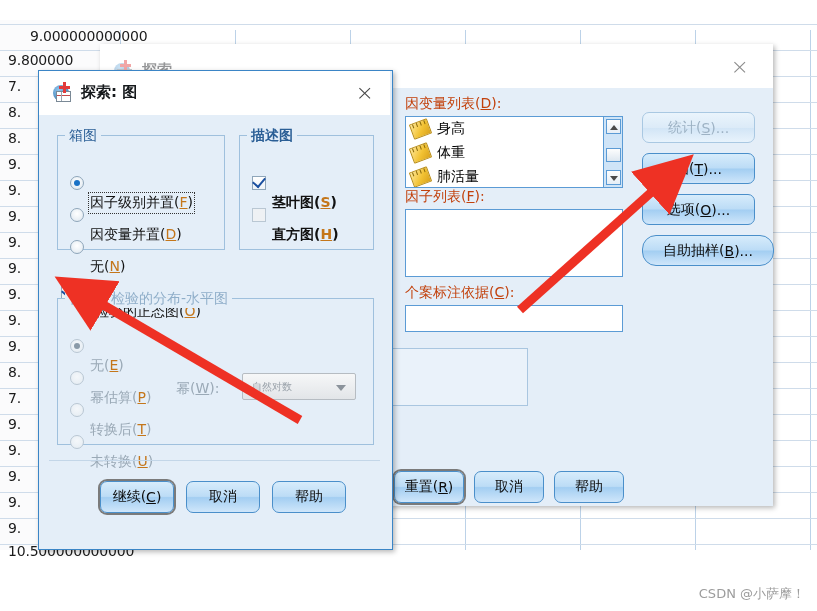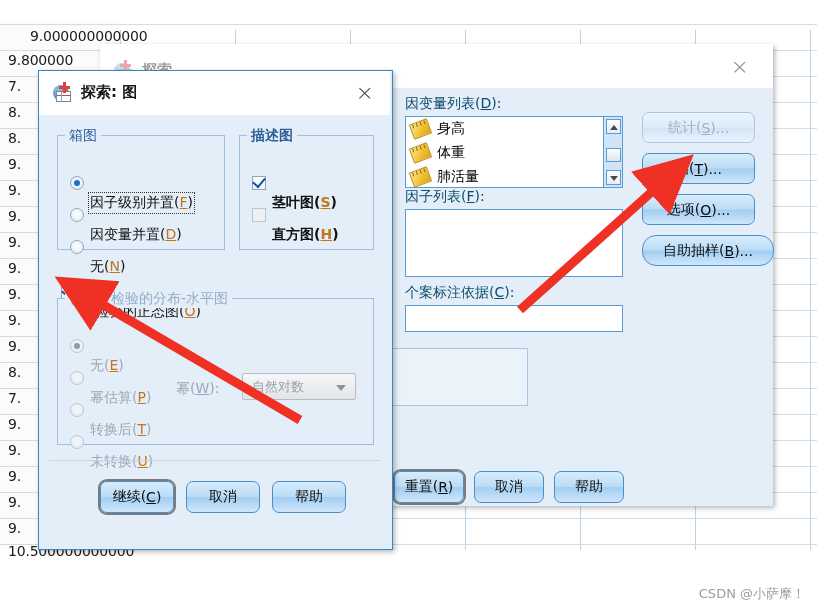--- a/index.html
+++ b/index.html
@@ -56,21 +56,21 @@
   .cbox.on:after{content:"";position:absolute;left:2px;top:-2px;width:6px;height:10px;
     border:solid #1a4fa0;border-width:0 2.4px 2.4px 0;transform:rotate(40deg);}
   .cbox.dim{border-color:#b9c7d3;background:#eef1f4;}
   .opt-label{color:#111;margin-top:40px;}
   .opt-label .ul{text-decoration:underline;}
   .opt.dim .opt-label{color:#9aa9b6;}
   .opt .mn{color:#c4761a;}
   .focusbox{outline:1px dotted #333;outline-offset:1px;}
 
   
-  .lbl{position:absolute;font-size:14px;color:#0c4a6e;white-space:nowrap;}
+  .lbl{position:absolute;font-size:14px;color:#c2410c;white-space:nowrap;}
   .lbl .ul{text-decoration:underline;}
 
   
   .listbox{position:absolute;background:#fff;border:1px solid #5b9bd5;box-sizing:border-box;overflow:hidden;}
   .listitem{display:flex;align-items:center;height:24px;padding-left:5px;font-size:14px;white-space:nowrap;}
   .ruler-icon{width:17px;height:14px;margin-right:7px;flex:0 0 auto;position:relative;
     background:linear-gradient(135deg,#ffe89a 0%,#f2c233 55%,#d9a21c 100%);
     border:1px solid #b98c12;transform:rotate(-20deg);border-radius:1px;}
   .ruler-icon:before{content:"";position:absolute;left:2px;top:0;width:1px;height:4px;background:#8a6a0c;
     box-shadow:4px 0 0 #8a6a0c,8px 0 0 #8a6a0c,12px 0 0 #8a6a0c;}
@@ -95,21 +95,21 @@
     font-size:14px;color:#0d0d0d;cursor:pointer;border-radius:7px;
     border:1px solid #4a8fca;background:linear-gradient(#d7ecfb 0%,#bcdcf6 48%,#a3cef2 52%,#cfe6fa 100%);}
   .btn .ul{text-decoration:underline;}
   .btn.default{box-shadow:0 0 0 2px #7b7b7b;border-radius:7px;}
   .btn.disabled{color:#9db2c4;border-color:#a9c8e2;
     background:linear-gradient(#eaf4fc 0%,#dcebf8 50%,#d2e5f6 52%,#e8f3fc 100%);}
 
   
   .combo{position:absolute;box-sizing:border-box;border:1px solid #b6bcc2;border-radius:2px;
     background:linear-gradient(#f6f7f8,#e2e5e8);display:flex;align-items:center;
-    font-size:13px;color:#9aa2aa;padding-left:9px;}
+    font-size:10px;color:#9aa2aa;padding-left:9px;}
   .combo .caret{position:absolute;right:9px;top:50%;margin-top:-2px;width:0;height:0;
     border-left:5px solid transparent;border-right:5px solid transparent;border-top:6px solid #8b939b;}
 
   
   #arrows{position:absolute;left:0;top:0;width:817px;height:611px;pointer-events:none;}
 
   
   #watermark{position:absolute;right:12px;bottom:8px;font-size:13px;color:#9c9c9c;white-space:nowrap;}
 </style>
 </head>

